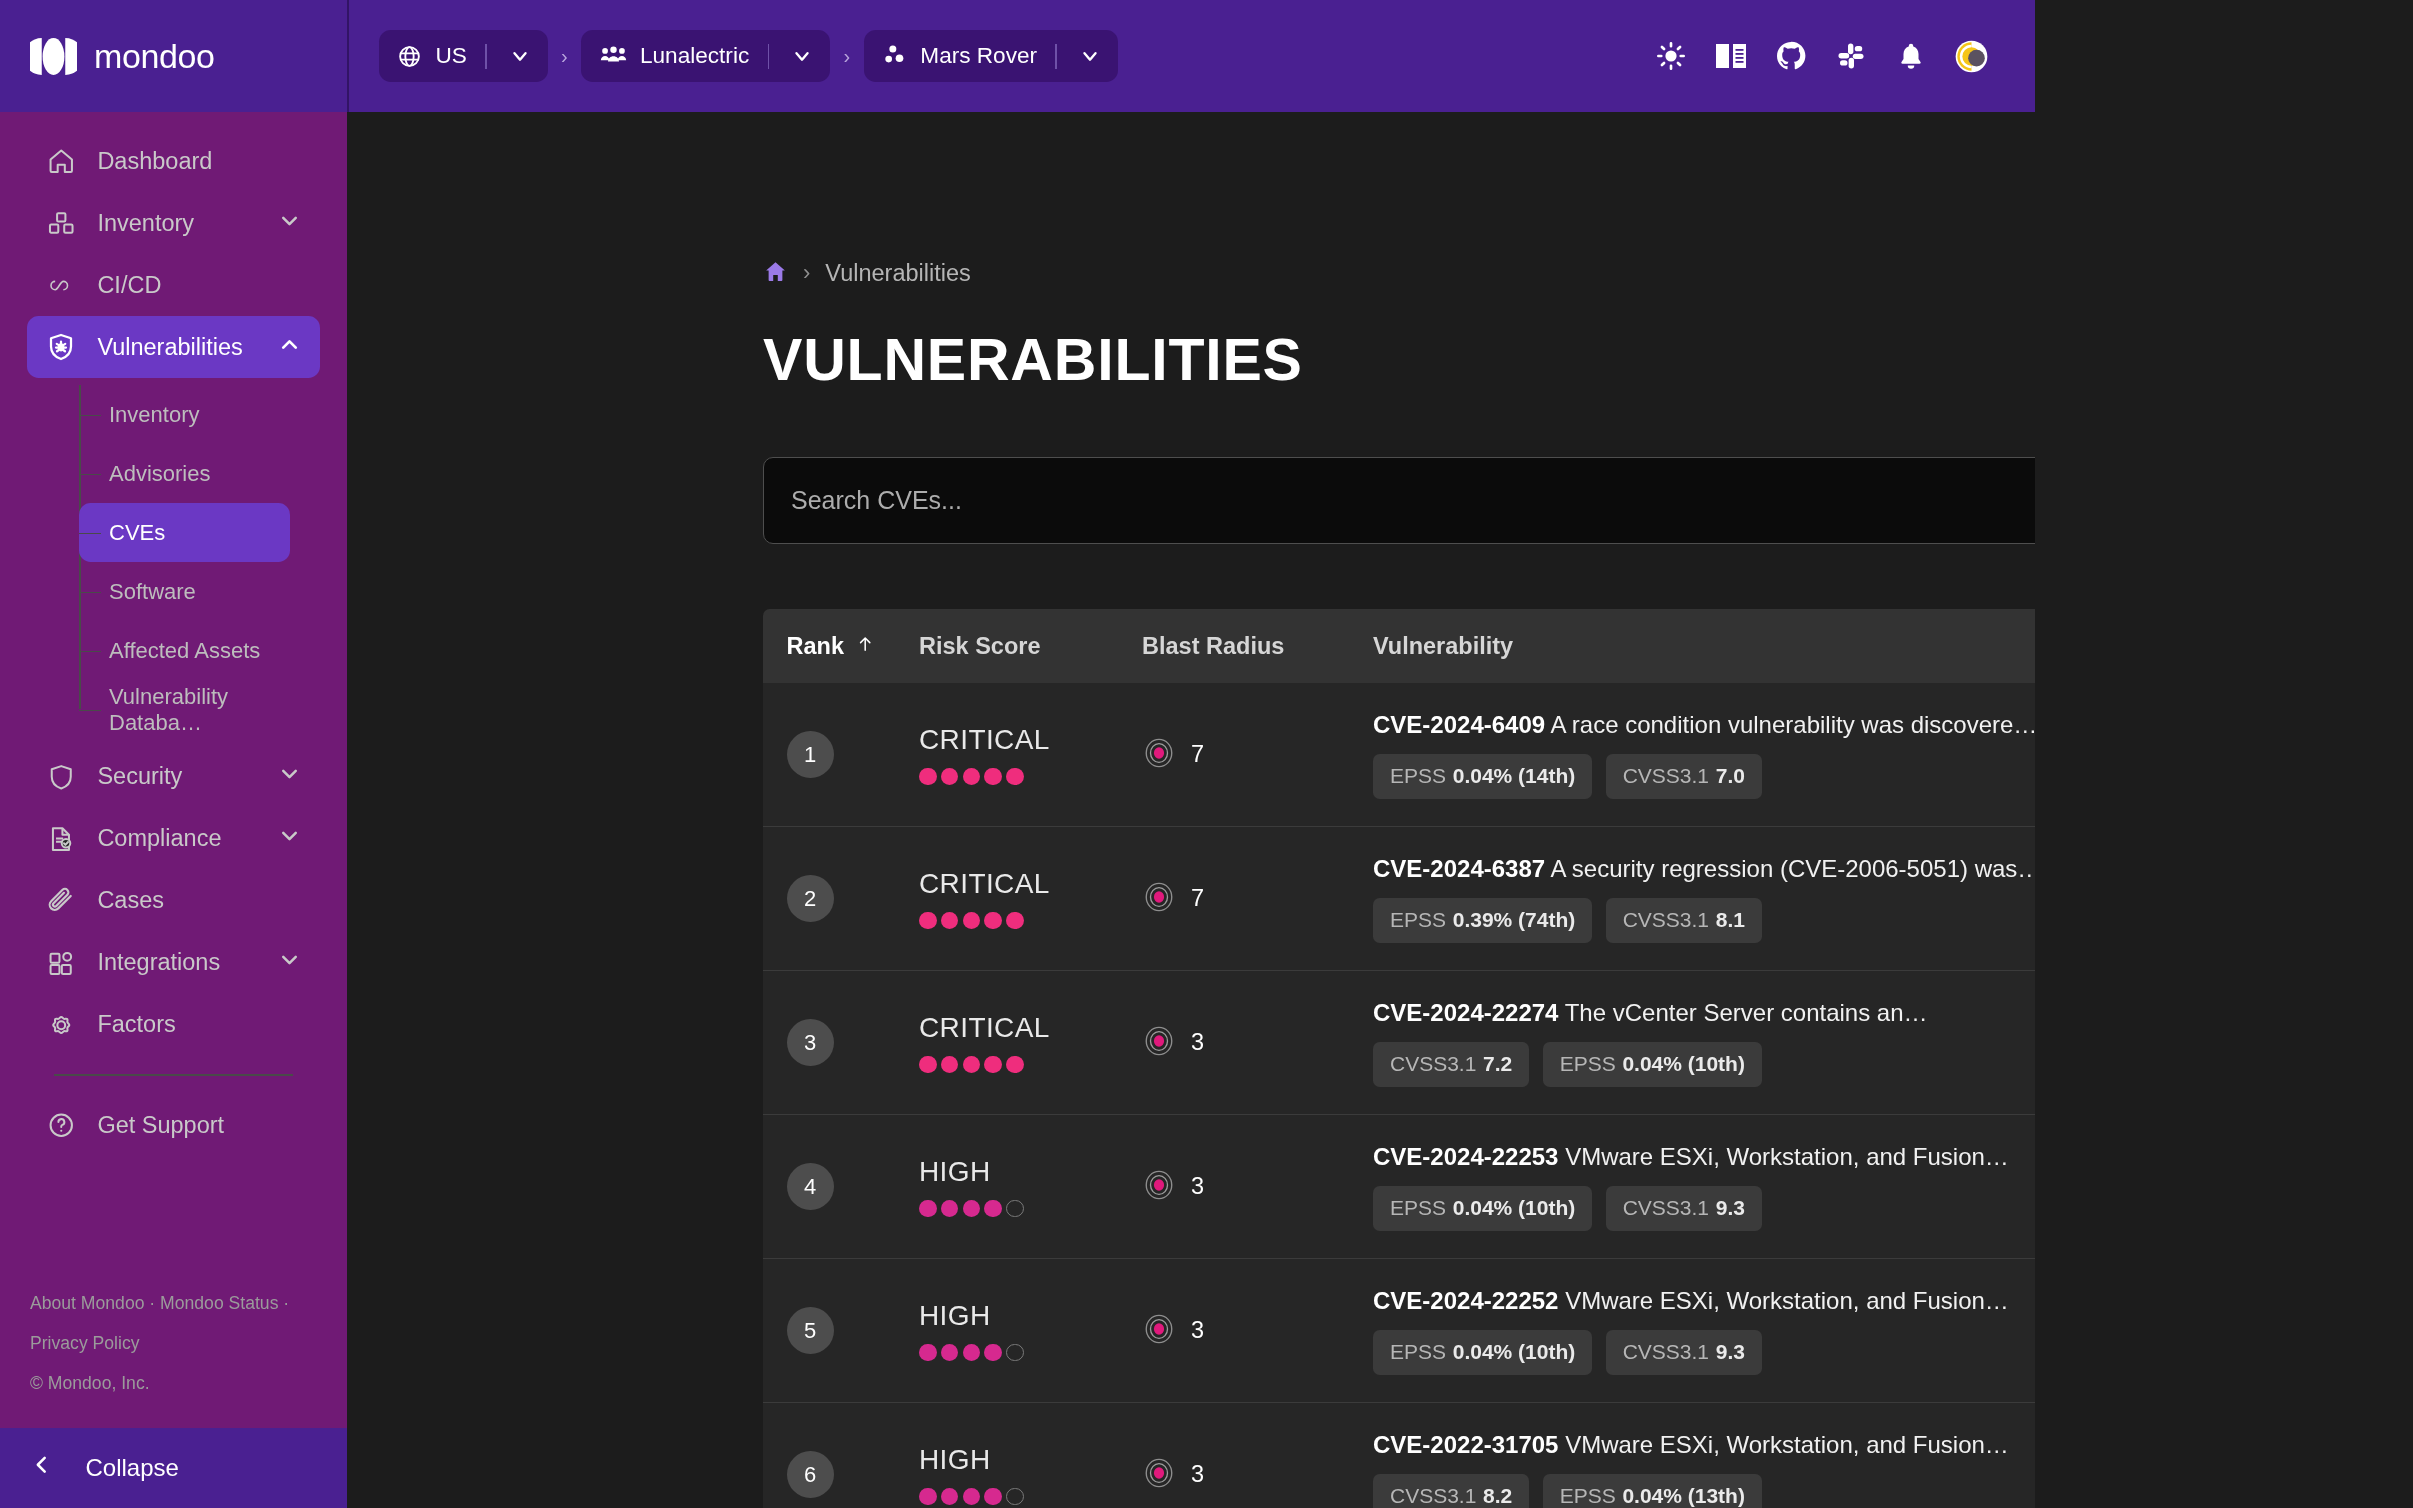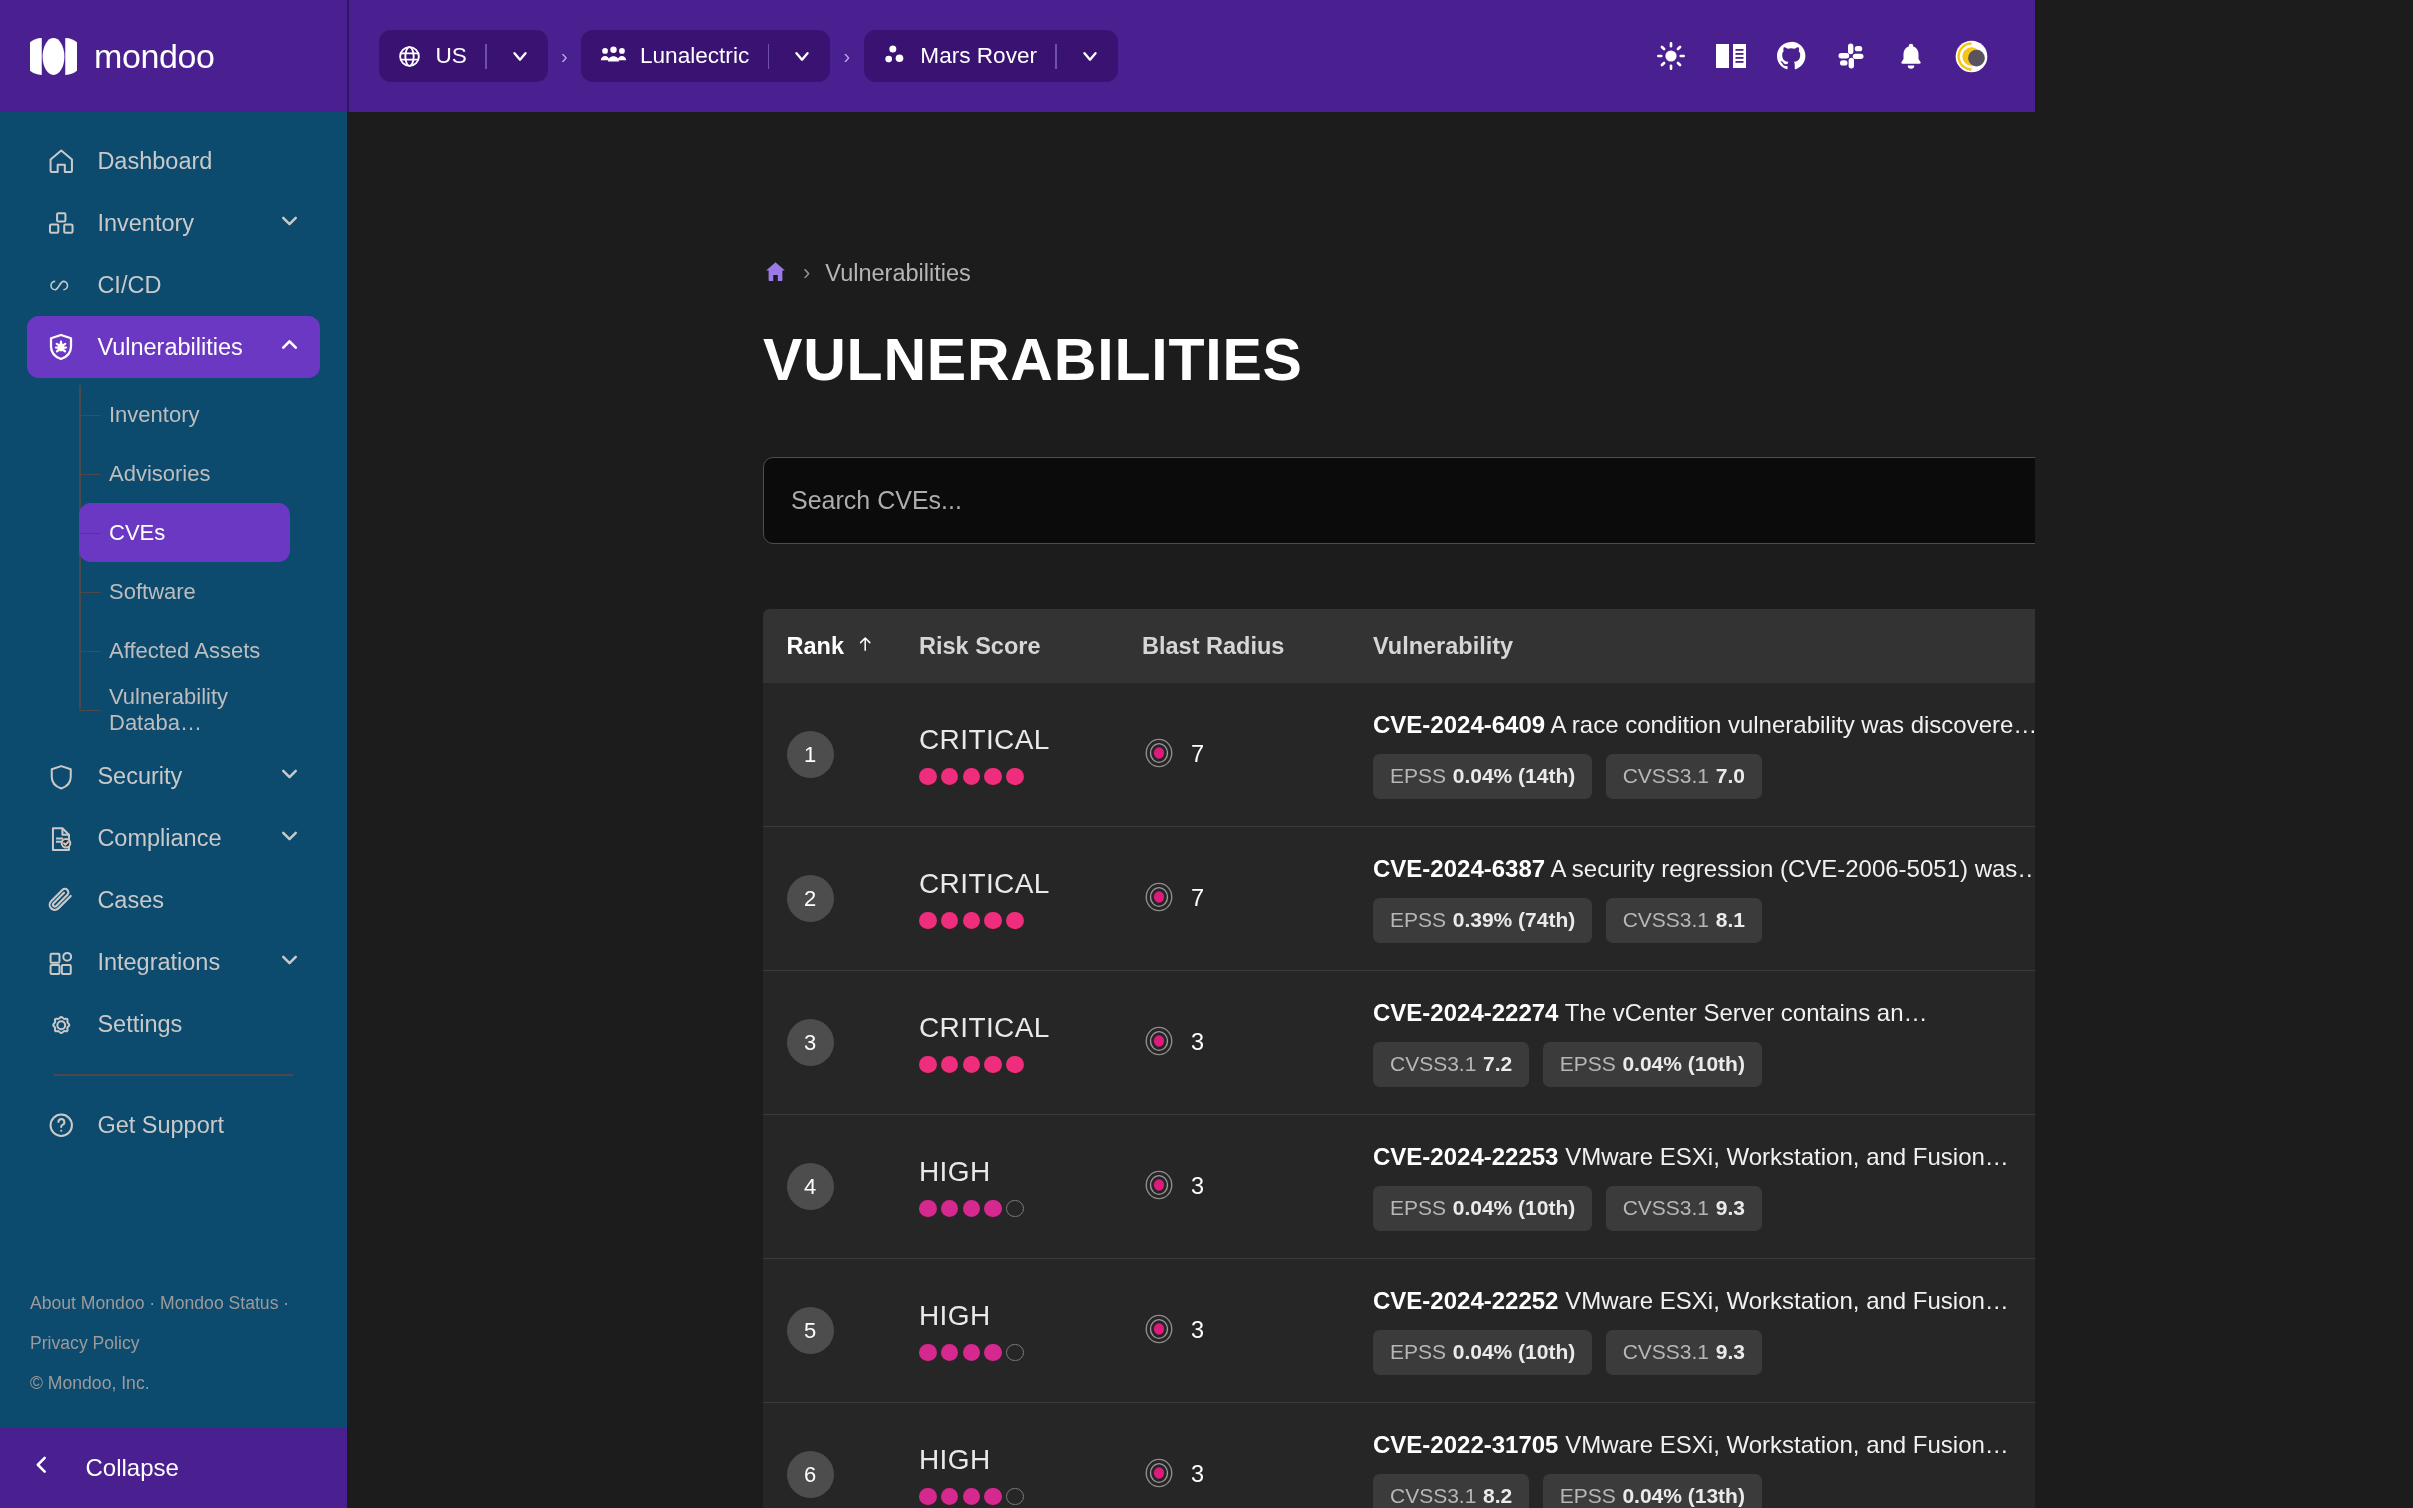--- a/index.html
+++ b/index.html
@@ -45,21 +45,21 @@
     margin-left: 22px; width: 372px; height: 55px; background: #1e1e1e;
     border-radius: 10px; display: flex; align-items: center; gap: 17px; padding: 0 20px;
   }
   .space-search .ph { color: #9a9a9a; font-size: 22.6px; }
 
   
   .body { display: flex; flex: 1 1 auto; min-height: 0; }
 
   
   .sidebar {
-    width: 347px; flex: 0 0 347px; background: #0c4a6e;
+    width: 347px; flex: 0 0 347px; background: #701a75;
     display: flex; flex-direction: column; position: relative;
   }
   .nav-list { padding: 18.4px 27px 0 27px; }
   .nav-item {
     height: 62px; display: flex; align-items: center; gap: 20px;
     border-radius: 11.7px; padding: 0 18.4px; color: #c9c9c9; font-size: 23.5px;
   }
   .nav-item .lbl { flex: 1 1 auto; }
   .nav-item.active { background: #6b38c4; color: #fff; }
   .nav-icon { width: 32px; height: 32px; display: flex; align-items: center; justify-content: center; }
@@ -422,21 +422,21 @@
           </span>
         </div>
 
         <div class="nav-item">
           <span class="nav-icon">
             <svg width="28.5" height="28.5" viewBox="0 0 24 24" fill="none" stroke="#c9c9c9" stroke-width="1.7" stroke-linejoin="round">
               <path d="M12 2.6c1 0 1.4 1.3 2.3 1.6.9.3 2-.5 2.7.2.7.7-.1 1.8.2 2.7.3.9 1.6 1.3 1.6 2.3s-1.3 1.4-1.6 2.3c-.3.9.5 2-.2 2.7-.7.7-1.8-.1-2.7.2-.9.3-1.3 1.6-2.3 1.6s-1.4-1.3-2.3-1.6c-.9-.3-2 .5-2.7-.2-.7-.7.1-1.8-.2-2.7C6.5 10.8 5.2 10.4 5.2 9.4S6.5 8 6.8 7.1c.3-.9-.5-2 .2-2.7.7-.7 1.8.1 2.7-.2.9-.3 1.3-1.6 2.3-1.6z" transform="translate(0 2.4)"></path>
               <circle cx="12" cy="12" r="3.3"></circle>
             </svg>
           </span>
-          <span class="lbl">Settings</span>
+          <span class="lbl">Factors</span>
         </div>
 
         <div class="nav-divider"></div>
 
         <div class="nav-item">
           <span class="nav-icon">
             <svg width="28.5" height="28.5" viewBox="0 0 24 24" fill="none" stroke="#c9c9c9" stroke-width="1.7" stroke-linecap="round">
               <circle cx="12" cy="12" r="9"></circle>
               <path d="M9.6 9.3a2.5 2.5 0 1 1 3.3 2.4c-.6.2-.9.8-.9 1.5v.3"></path>
               <circle cx="12" cy="16.6" r="0.9" fill="#c9c9c9" stroke="none"></circle>

